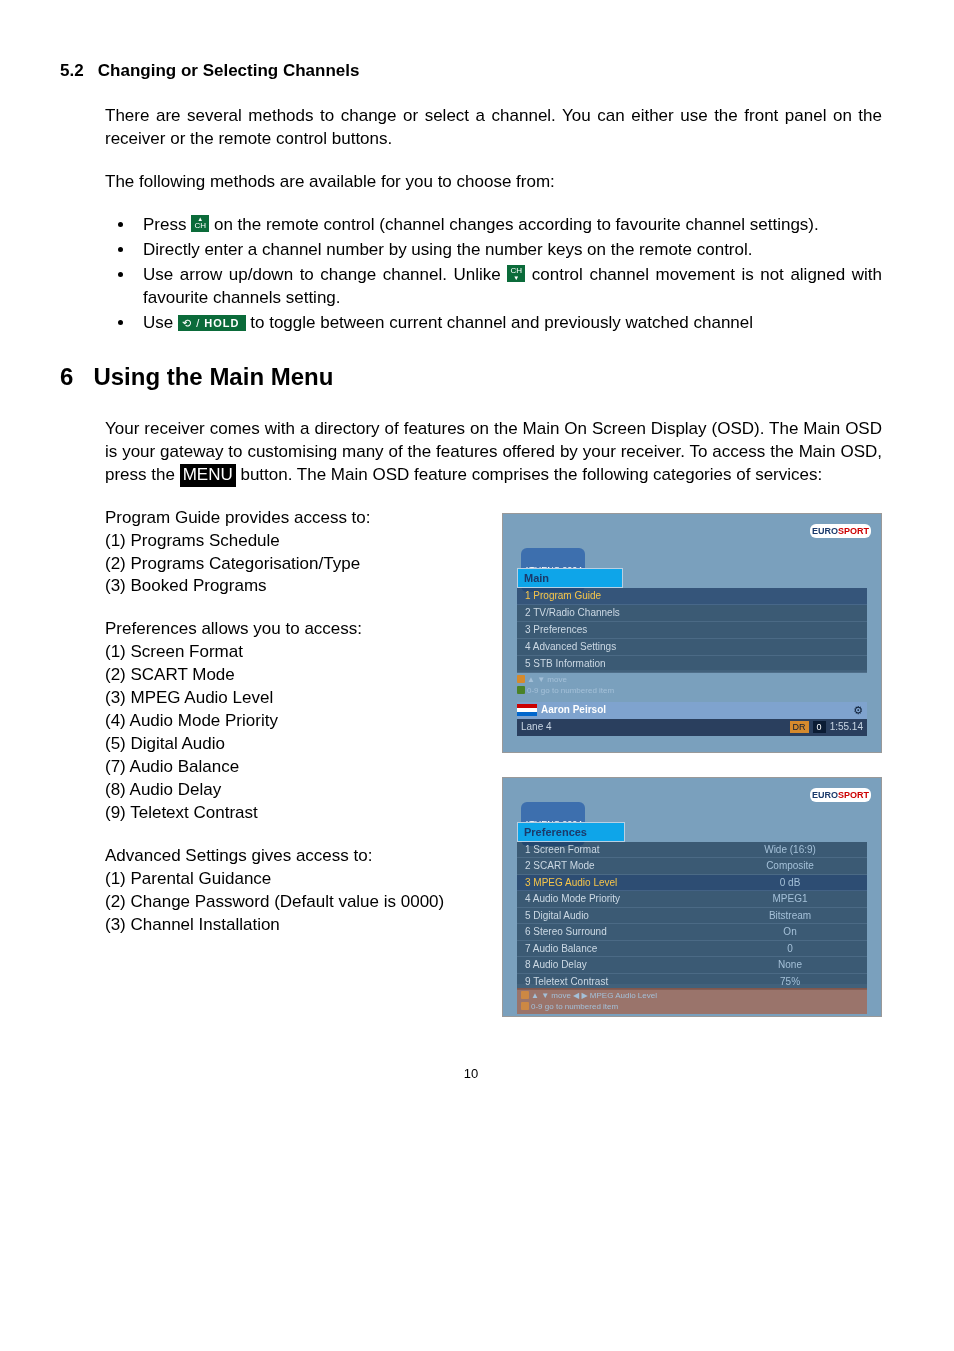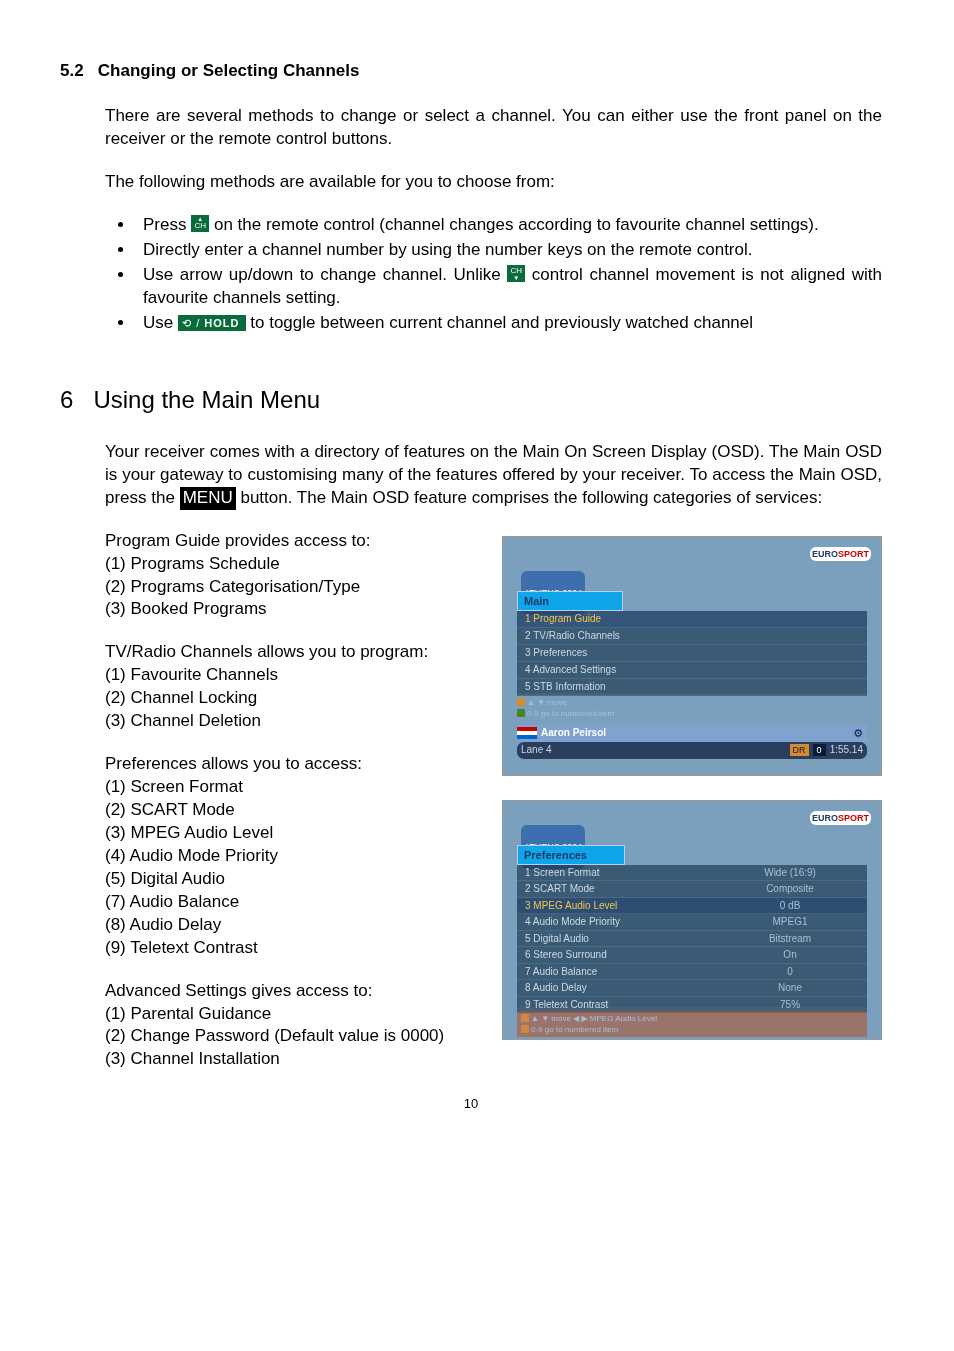--- a/index.html
+++ b/index.html
@@ -98,22 +98,22 @@
     font-weight:normal;
   }
   .btn-menu{
     display:inline-block;
     background:#000;
     color:#fff;
     padding:0 3px;
   }
   h1.h1{
     font-size:24px;
-    font-weight:normal;
-    margin:50px 0 24px 0;
+    font-weight:bold;
+    margin:27px 0 24px 0;
   }
   .two-col{
     display:flex;
     gap:30px;
     margin-left:45px;
   }
   .two-col .left{
     flex:1 1 auto;
     min-width:0;
   }
@@ -260,21 +260,20 @@
   .fcb-top b{ color:#fff; }
   .fcb-top .gear{margin-left:auto; font-size:11px; color:#0b1c34; margin-right:4px;}
   .fcb-bot{
     height:17px;
     background:#2a3f5e;
     display:flex;
     align-items:center;
     font-size:10px;
     color:#c9d6e4;
     padding-left:4px;
-    border-radius:7px;
   }
   .fcb-bot .dr{
     margin-left:auto;
     background:#d58a2d;
     color:#0b1c34;
     font-size:9px;
     padding:0 3px;
   }
   .fcb-bot .boxnum{
     background:#0b1c34;
@@ -337,26 +336,20 @@
 <div class="two-col">
   <div class="left">
 
     <div class="block">
       <p>Program Guide provides access to:</p>
       <p>(1) Programs Schedule</p>
       <p>(2) Programs Categorisation/Type</p>
       <p>(3) Booked Programs</p>
     </div>
 
-    <div class="block">
-      <p>TV/Radio Channels allows you to program:</p>
-      <p>(1) Favourite Channels</p>
-      <p>(2) Channel Locking</p>
-      <p>(3) Channel Deletion</p>
-    </div>
 
     <div class="block">
       <p>Preferences allows you to access:</p>
       <p>(1) Screen Format</p>
       <p>(2) SCART Mode</p>
       <p>(3) MPEG Audio Level</p>
       <p>(4) Audio Mode Priority</p>
       <p>(5) Digital Audio</p>
       <p>(7) Audio Balance</p>
       <p>(8) Audio Delay</p>

